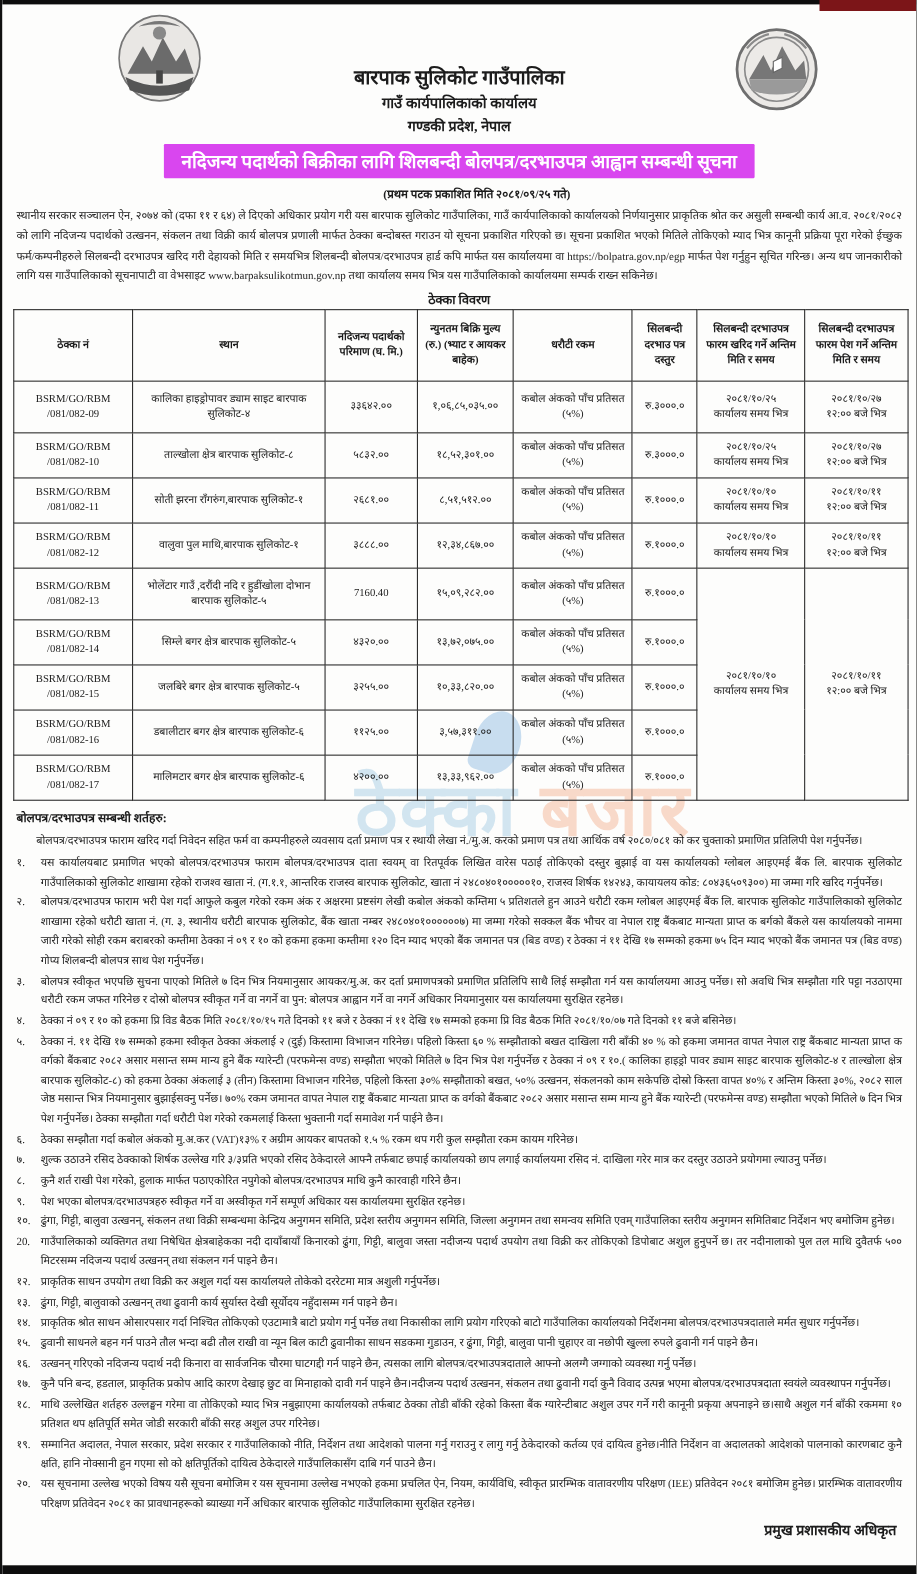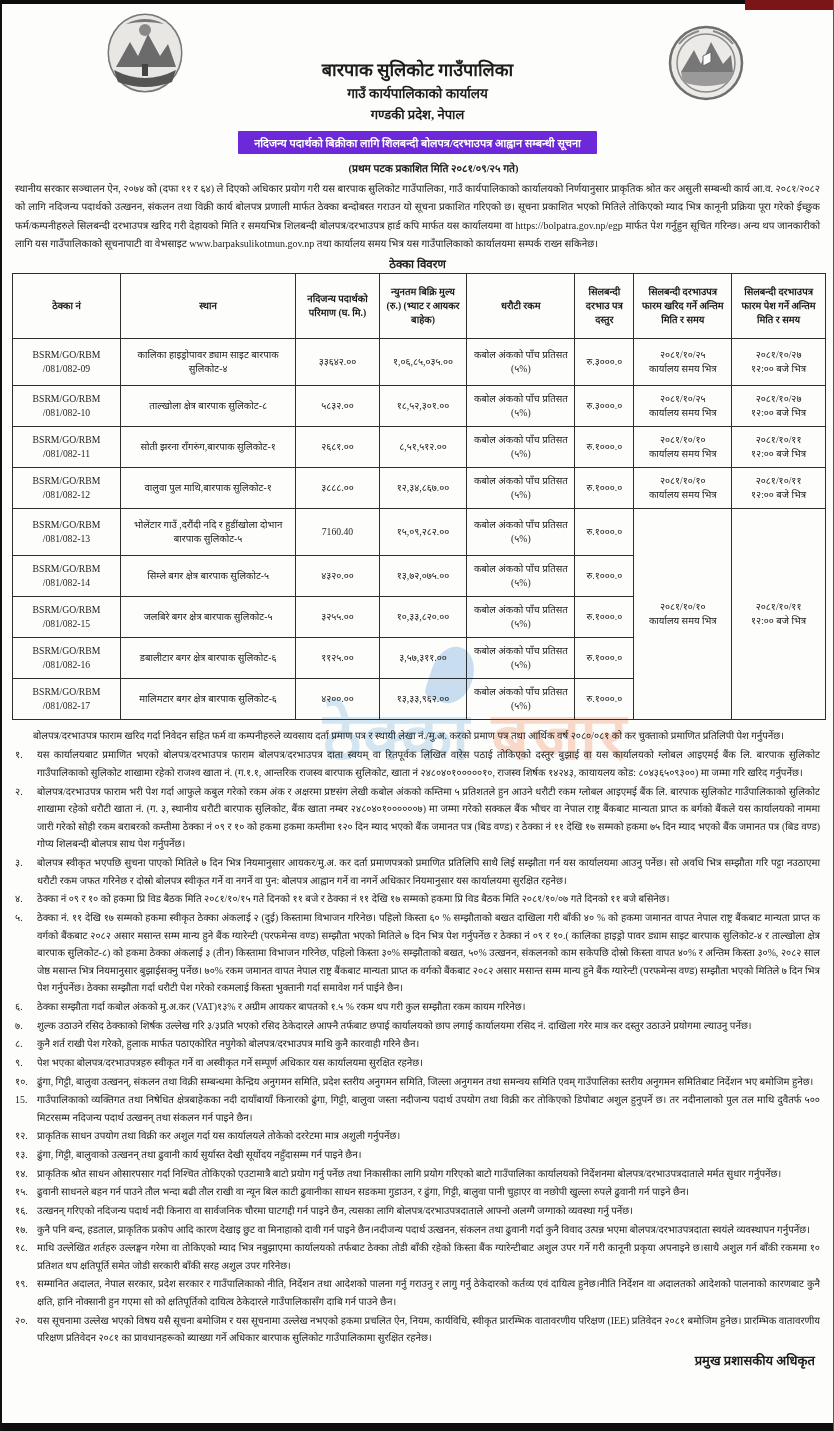--- a/index.html
+++ b/index.html
@@ -19,22 +19,22 @@
   .red-corner{position:absolute;top:0;right:0;width:88px;height:10px;background:#7c1518;}
   .bottom-bar{position:absolute;bottom:0;left:0;width:100%;height:8px;background:#0d0d0d;}
 
   .header{position:relative;text-align:center;padding-top:12px;z-index:1;}
   .logo{position:absolute;}
   .logo-left{left:104px;top:12px;width:78px;height:82px;}
   .logo-right{right:88px;top:22px;width:78px;height:82px;}
   .muni-name{font-size:18px;font-weight:bold;line-height:1.15;margin-top:48px;}
   .office-name{font-size:13.5px;font-weight:bold;margin-top:3px;}
   .province{font-size:13px;font-weight:bold;margin-top:3px;}
-  .banner{display:inline-block;background:#6d28d9;color:#fff;font-weight:bold;
-    font-size:11px;padding:4px 16px;margin-top:8px;border-radius:1px;}
+  .banner{display:inline-block;background:#d946ef;color:#fff;font-weight:bold;
+    font-size:17px;padding:4px 16px;margin-top:8px;border-radius:1px;}
   .pub-date{font-size:10.5px;font-weight:bold;margin-top:7px;padding-left:32px;}
 
   .intro{position:relative;z-index:1;margin:5px 13px 0 13px;font-size:10px;
     line-height:1.85;text-align:justify;}
   .table-title{position:relative;z-index:1;text-align:center;font-weight:bold;
     font-size:11.5px;margin:2px 0 2px 0;}
 
   table.tender{position:relative;z-index:1;border-collapse:collapse;width:814px;
     margin:0 10px;font-size:9.7px;table-layout:fixed;}
   table.tender th,table.tender td{
@@ -267,20 +267,21 @@
       <td>मालिमटार बगर क्षेत्र बारपाक सुलिकोट-६</td>
       <td>४२००.००</td>
       <td>१३,३३,९६२.००</td>
       <td>कबोल अंकको पाँच प्रतिसत (५%)</td>
       <td>रु.१०००.०</td>
     </tr>
   </tbody>
     </table>
 
   <div class="terms">
+    <div class="terms-heading">बोलपत्र/दरभाउपत्र सम्बन्धी शर्तहरु:</div>
     <div class="terms-preamble">बोलपत्र/दरभाउपत्र फाराम खरिद गर्दा निवेदन सहित फर्म वा कम्पनीहरुले व्यवसाय दर्ता प्रमाण पत्र र स्थायी लेखा नं./मु.अ. करको प्रमाण पत्र तथा आर्थिक वर्ष २०८०/०८१ को कर चुक्ताको प्रमाणित प्रतिलिपी पेश गर्नुपर्नेछ।</div>
 
     <div class="term">
         <span class="num">१.</span>
         <span class="txt">यस कार्यालयबाट प्रमाणित भएको बोलपत्र/दरभाउपत्र फाराम बोलपत्र/दरभाउपत्र दाता स्वयम् वा रितपूर्वक लिखित वारेस पठाई तोकिएको दस्तुर बुझाई वा यस कार्यालयको ग्लोबल आइएमई बैंक लि. बारपाक सुलिकोट गाउँपालिकाको सुलिकोट शाखामा रहेको राजश्व खाता नं. (ग.१.१, आन्तरिक राजस्व बारपाक सुलिकोट, खाता नं २४८०४०१०००००१०, राजस्व शिर्षक १४२४३, कायायलय कोड: ८०४३६५०९३००) मा जम्मा गरि खरिद गर्नुपर्नेछ।</span>
       </div>
     <div class="term">
         <span class="num">२.</span>
         <span class="txt">बोलपत्र/दरभाउपत्र फाराम भरी पेश गर्दा आफुले कबुल गरेको रकम अंक र अक्षरमा प्रष्टसंग लेखी कबोल अंकको कम्तिमा ५ प्रतिशतले हुन आउने धरौटी रकम ग्लोबल आइएमई बैंक लि. बारपाक सुलिकोट गाउँपालिकाको सुलिकोट शाखामा रहेको धरौटी खाता नं. (ग. ३, स्थानीय धरौटी बारपाक सुलिकोट, बैंक खाता नम्बर २४८०४०१००००००७) मा जम्मा गरेको सक्कल बैंक भौचर वा नेपाल राष्ट्र बैंकबाट मान्यता प्राप्त क बर्गको बैंकले यस कार्यालयको नाममा जारी गरेको सोही रकम बराबरको कम्तीमा ठेक्का नं ०९ र १० को हकमा हकमा कम्तीमा १२० दिन म्याद भएको बैंक जमानत पत्र (बिड वण्ड) र ठेक्का नं ११ देखि १७ सम्मको हकमा ७५ दिन म्याद भएको बैंक जमानत पत्र (बिड वण्ड) गोप्य शिलबन्दी बोलपत्र साथ पेश गर्नुपर्नेछ।</span>
       </div>
@@ -310,21 +311,21 @@
       </div>
     <div class="term">
         <span class="num">९.</span>
         <span class="txt">पेश भएका बोलपत्र/दरभाउपत्रहरु स्वीकृत गर्ने वा अस्वीकृत गर्ने सम्पूर्ण अधिकार यस कार्यालयमा सुरक्षित रहनेछ।</span>
       </div>
     <div class="term">
         <span class="num">१०.</span>
         <span class="txt">ढुंगा, गिट्टी, बालुवा उत्खनन्, संकलन तथा विक्री सम्बन्धमा केन्द्रिय अनुगमन समिति, प्रदेश स्तरीय अनुगमन समिति, जिल्ला अनुगमन तथा समन्वय समिति एवम् गाउँपालिका स्तरीय अनुगमन समितिबाट निर्देशन भए बमोजिम हुनेछ।</span>
       </div>
     <div class="term">
-        <span class="num">15.</span>
+        <span class="num">20.</span>
         <span class="txt">गाउँपालिकाको व्यक्तिगत तथा निषेधित क्षेत्रबाहेकका नदी दायाँबायाँ किनारको ढुंगा, गिट्टी, बालुवा जस्ता नदीजन्य पदार्थ उपयोग तथा विक्री कर तोकिएको डिपोबाट अशुल हुनुपर्ने छ। तर नदीनालाको पुल तल माथि दुवैतर्फ ५०० मिटरसम्म नदिजन्य पदार्थ उत्खनन् तथा संकलन गर्न पाइने छैन।</span>
       </div>
     <div class="term">
         <span class="num">१२.</span>
         <span class="txt">प्राकृतिक साधन उपयोग तथा विक्री कर अशुल गर्दा यस कार्यालयले तोकेको दररेटमा मात्र अशुली गर्नुपर्नेछ।</span>
       </div>
     <div class="term">
         <span class="num">१३.</span>
         <span class="txt">ढुंगा, गिट्टी, बालुवाको उत्खनन् तथा ढुवानी कार्य सुर्यास्त देखी सूर्योदय नहुँदासम्म गर्न पाइने छैन।</span>
       </div>

